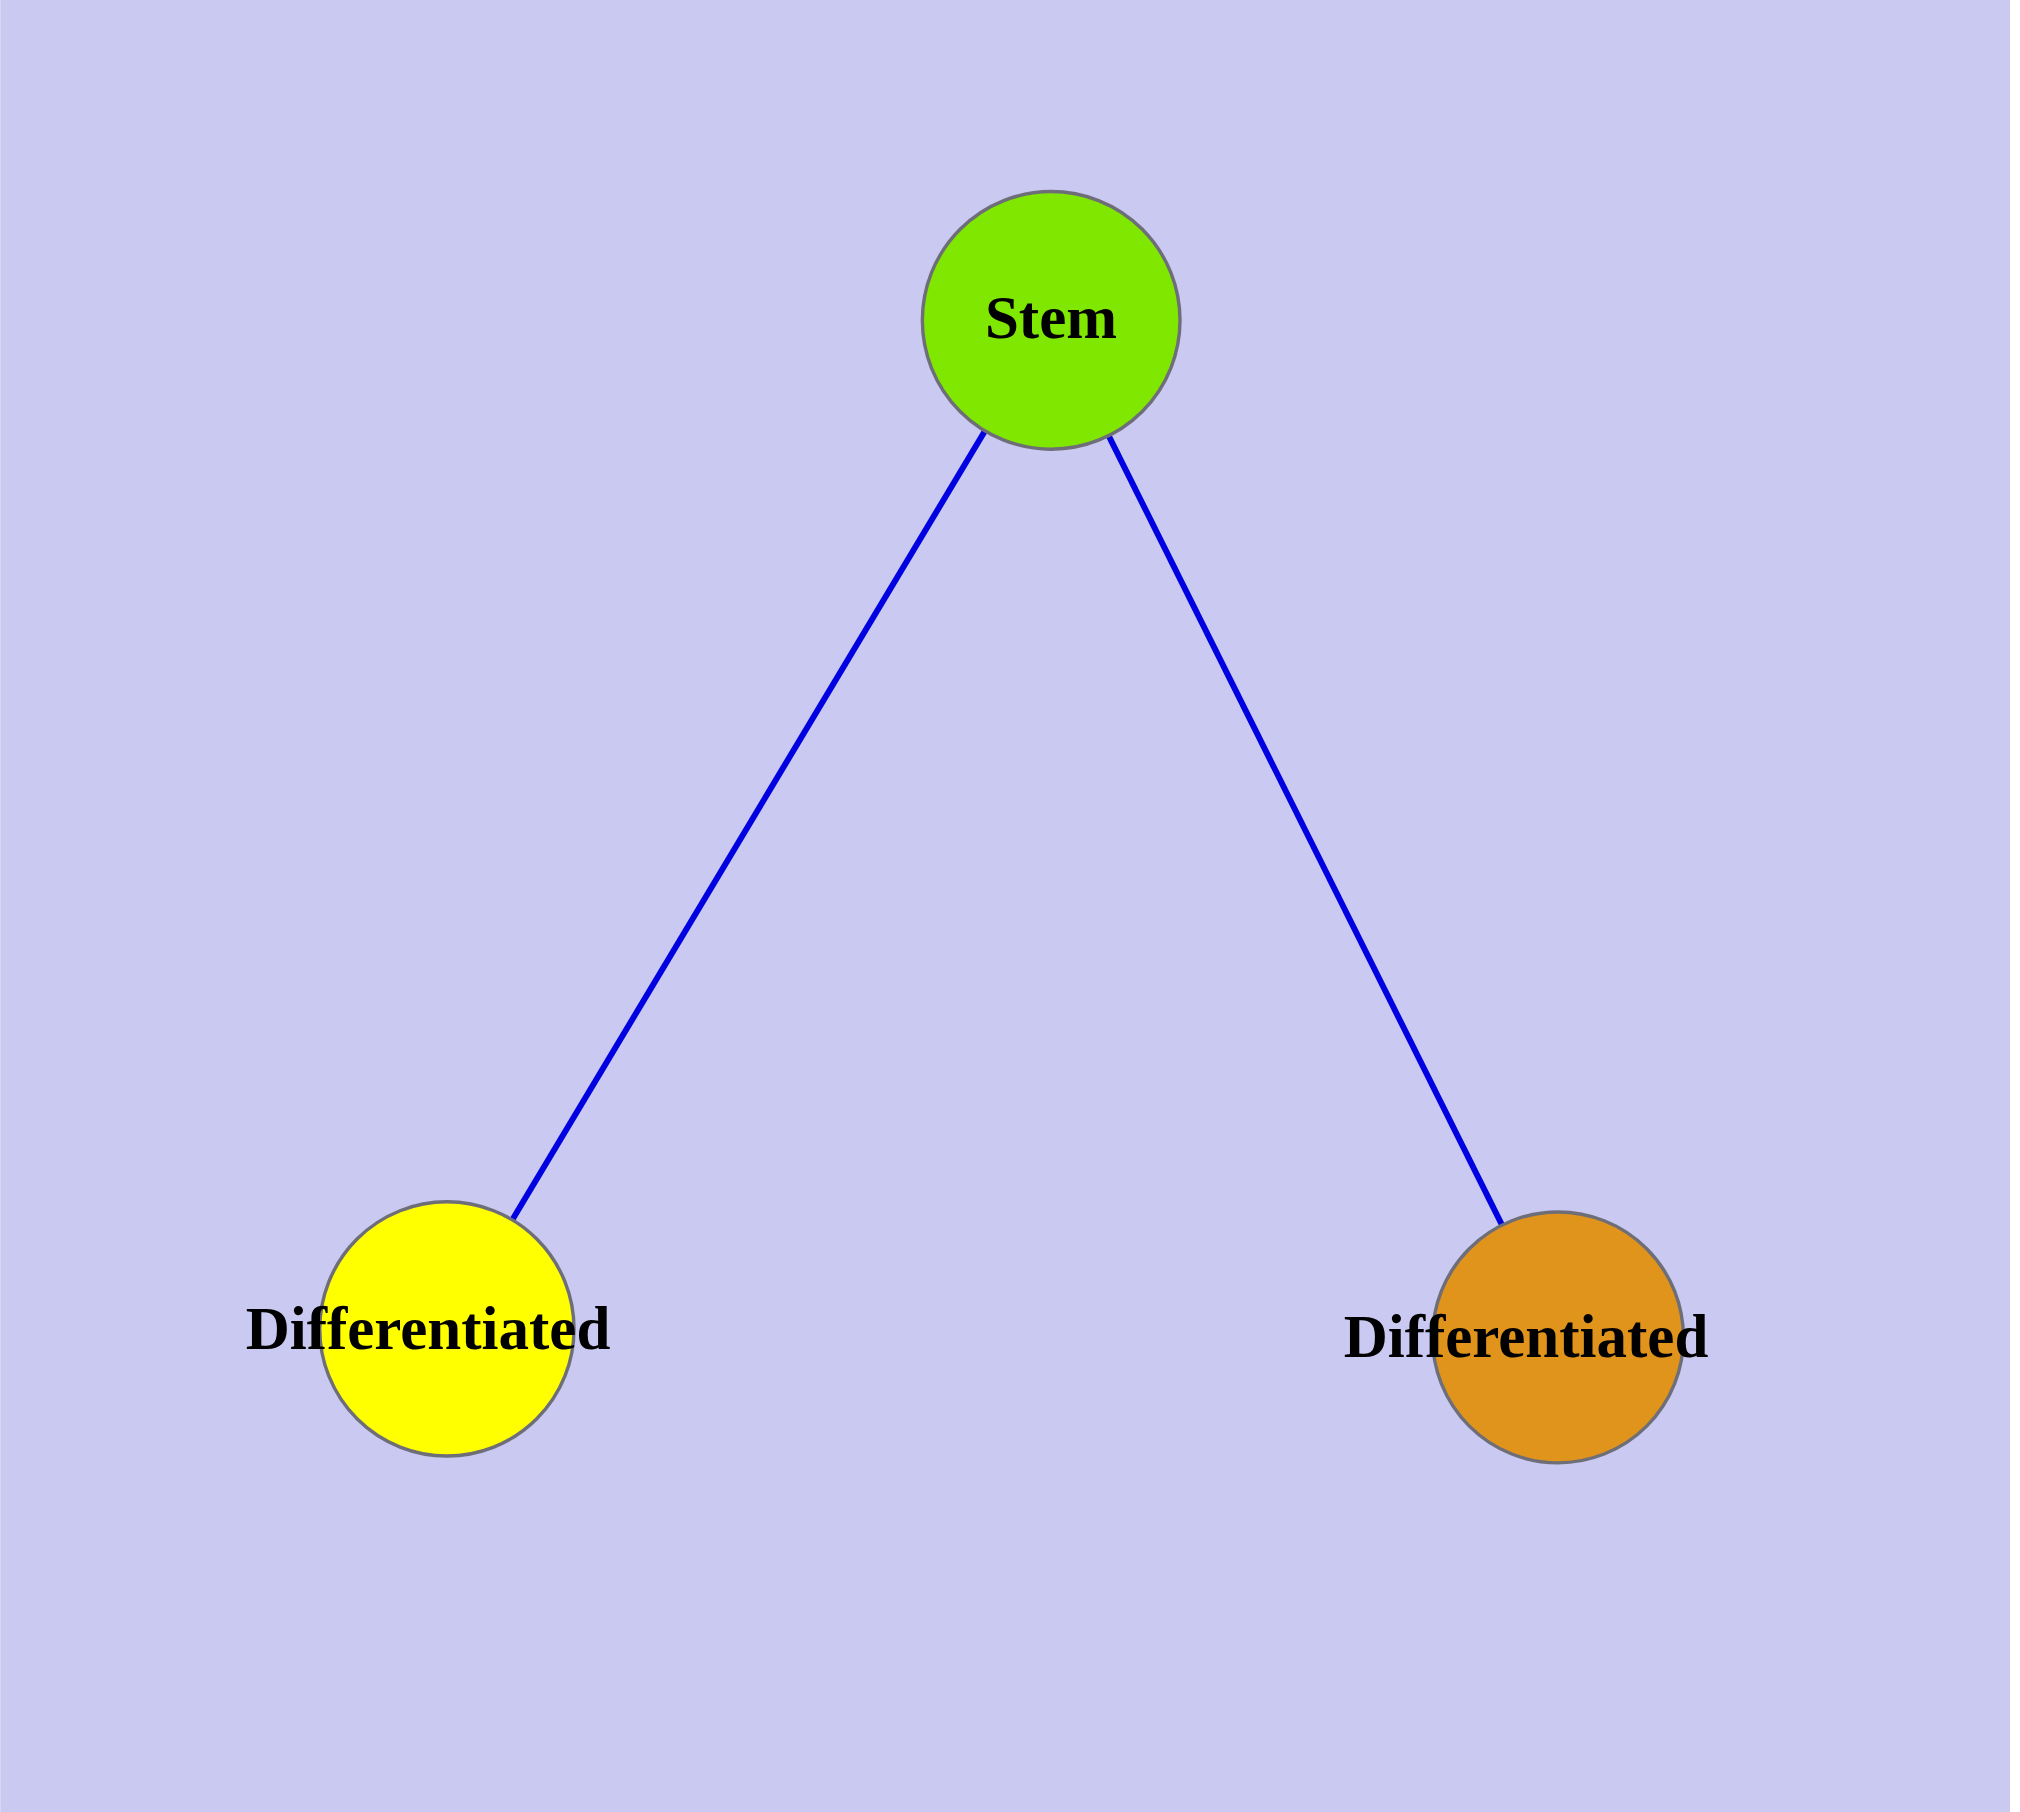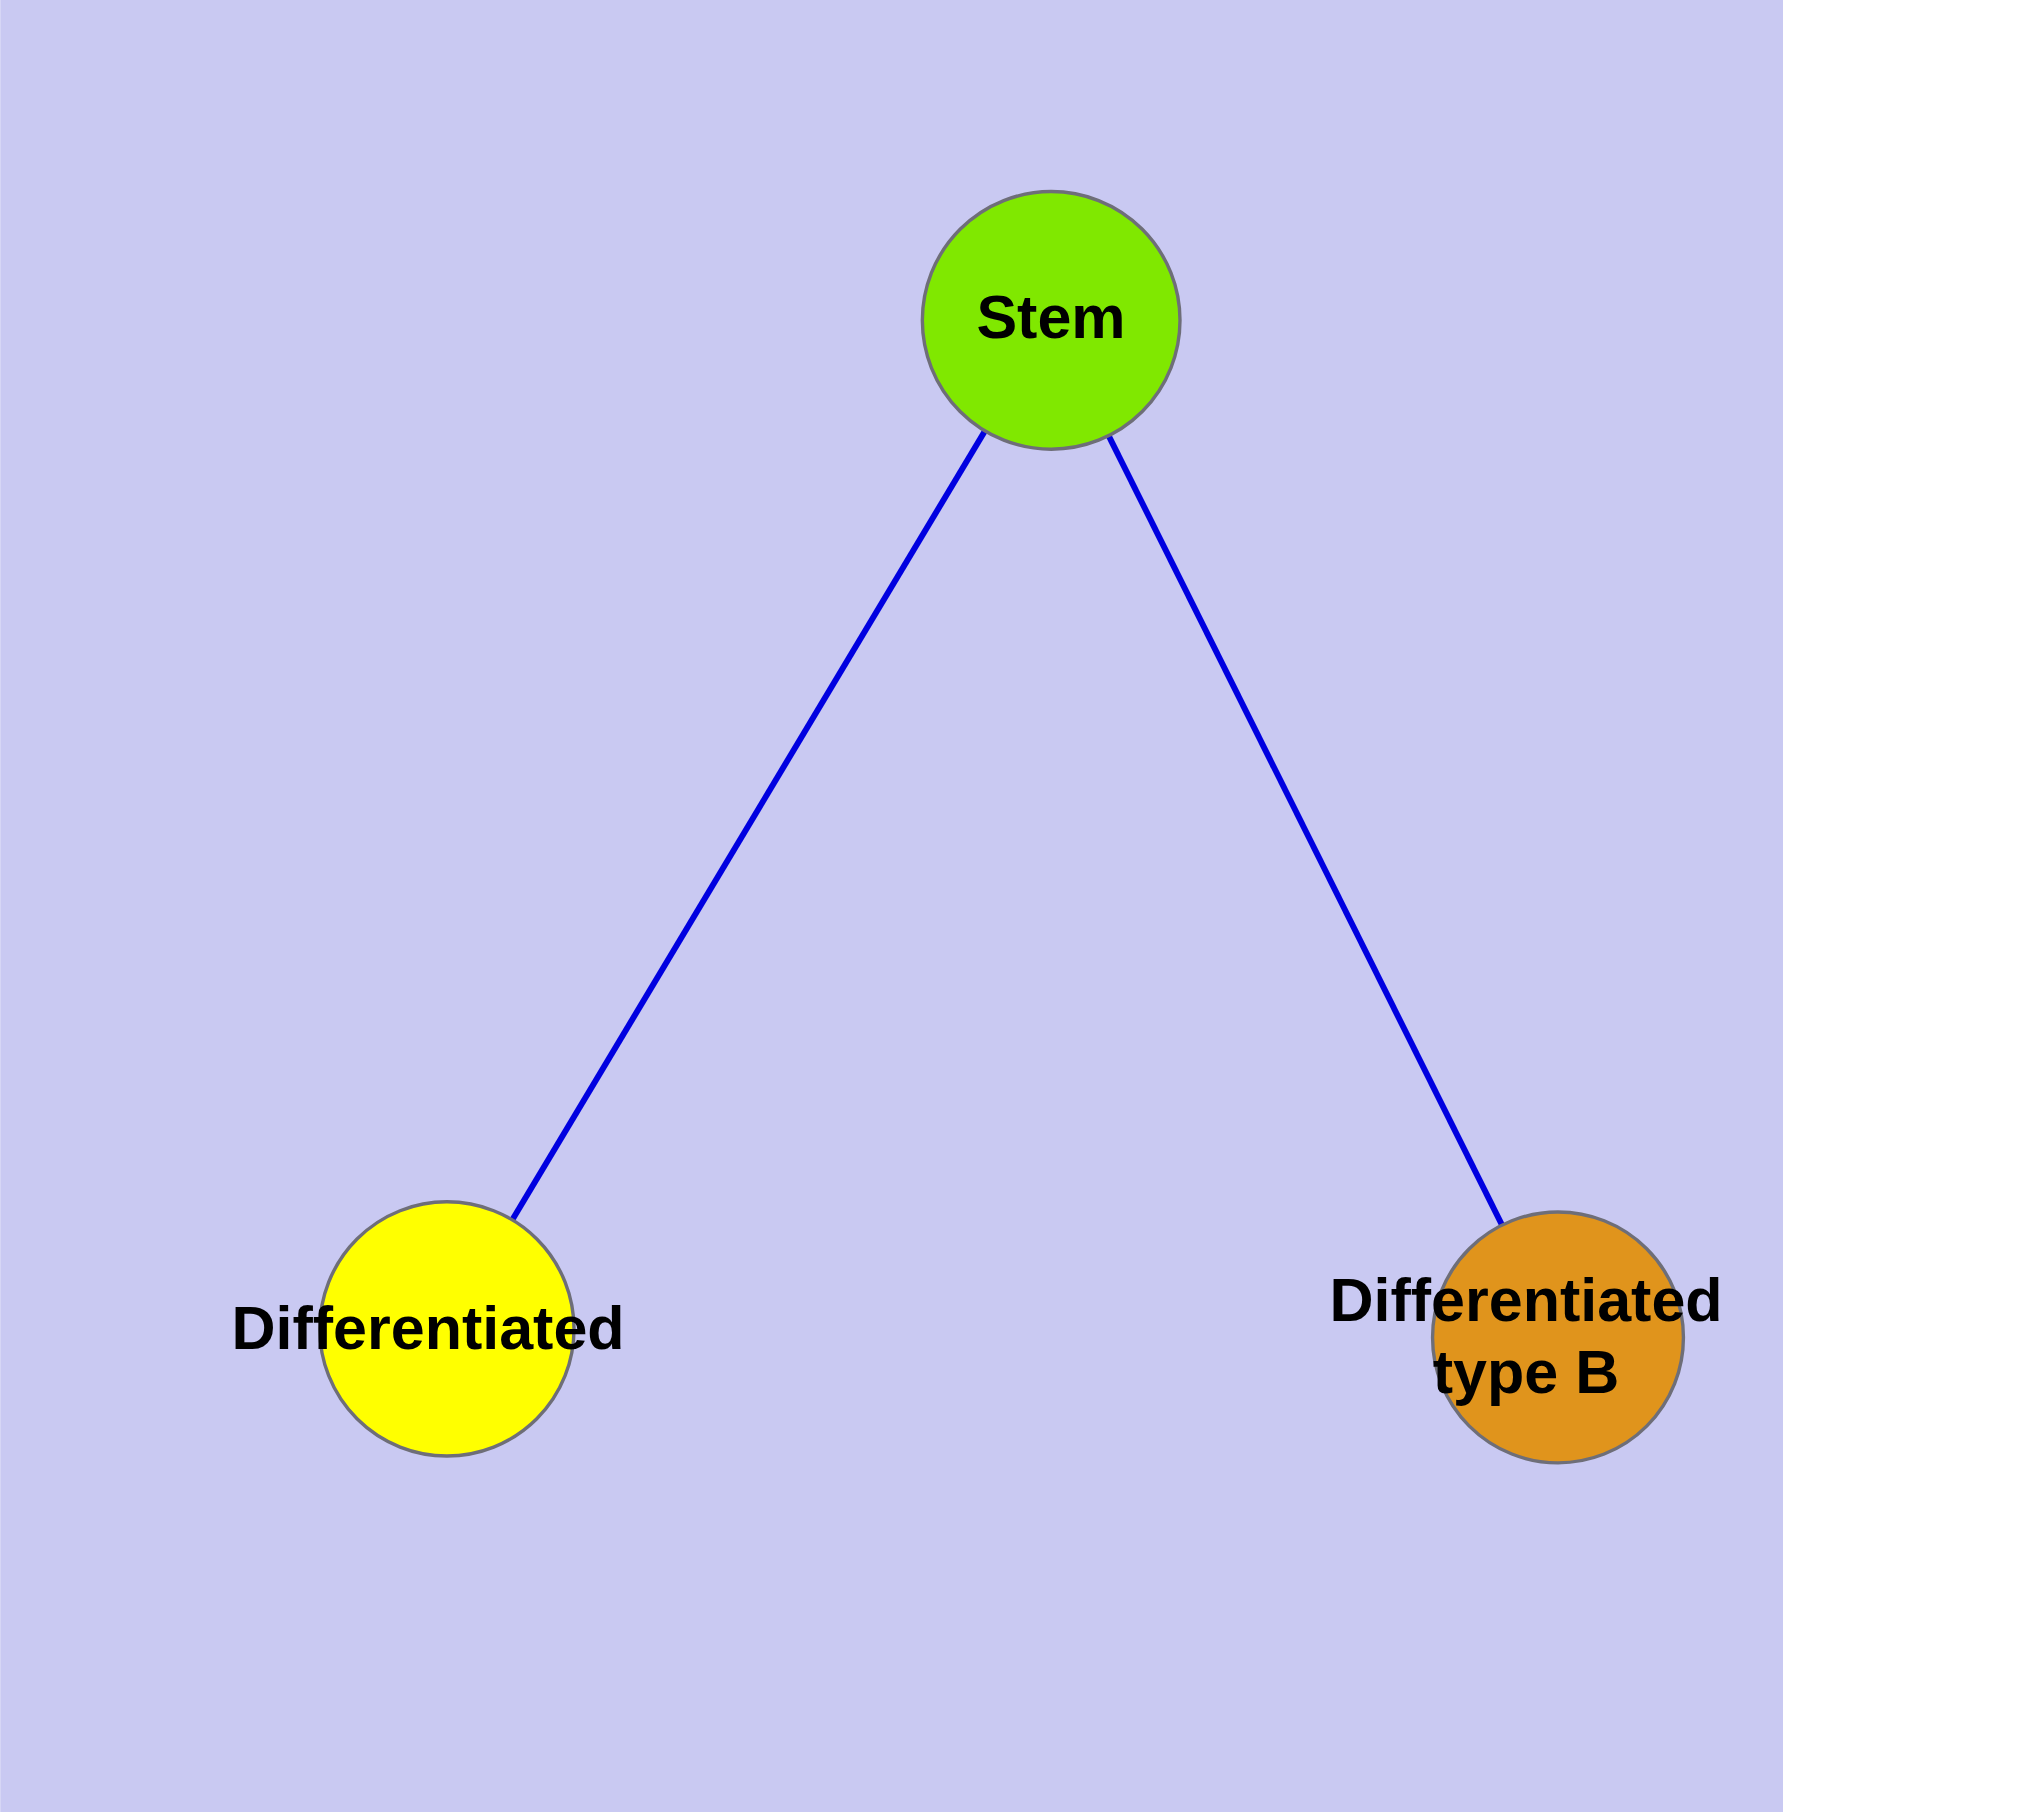--- a/index.html
+++ b/index.html
@@ -5,23 +5,24 @@
   html, body {
     margin: 0;
     padding: 0;
   }
   body {
     font-family: "Liberation Sans", "DejaVu Sans", sans-serif;
     background: #ffffff;
   }
   .canvas {
     position: relative;
-    width: 1783px;
+    width: 2010px;
     height: 1812px;
     overflow: hidden;
+    font-family: Liberation Serif, serif;
   }
   .canvas svg {
     position: absolute;
     left: 0;
     top: 0;
     display: block;
   }
   .edge {
     stroke-width: 7;
     fill: none;
@@ -62,17 +63,16 @@
   </svg>
 
   <div class="node-label" style="left: 1051px; top: 318px;">Stem</div>
 
   <div class="node-label" style="left: 428px; top: 1329px;">
     <span>Differentiated</span>
   </div>
 
   <div class="node-label" style="left: 1526px; top: 1337px;">
     <span>Differentiated</span>
-    <span>type B</span>
   </div>
 
 </div>
 
 
 </body></html>

